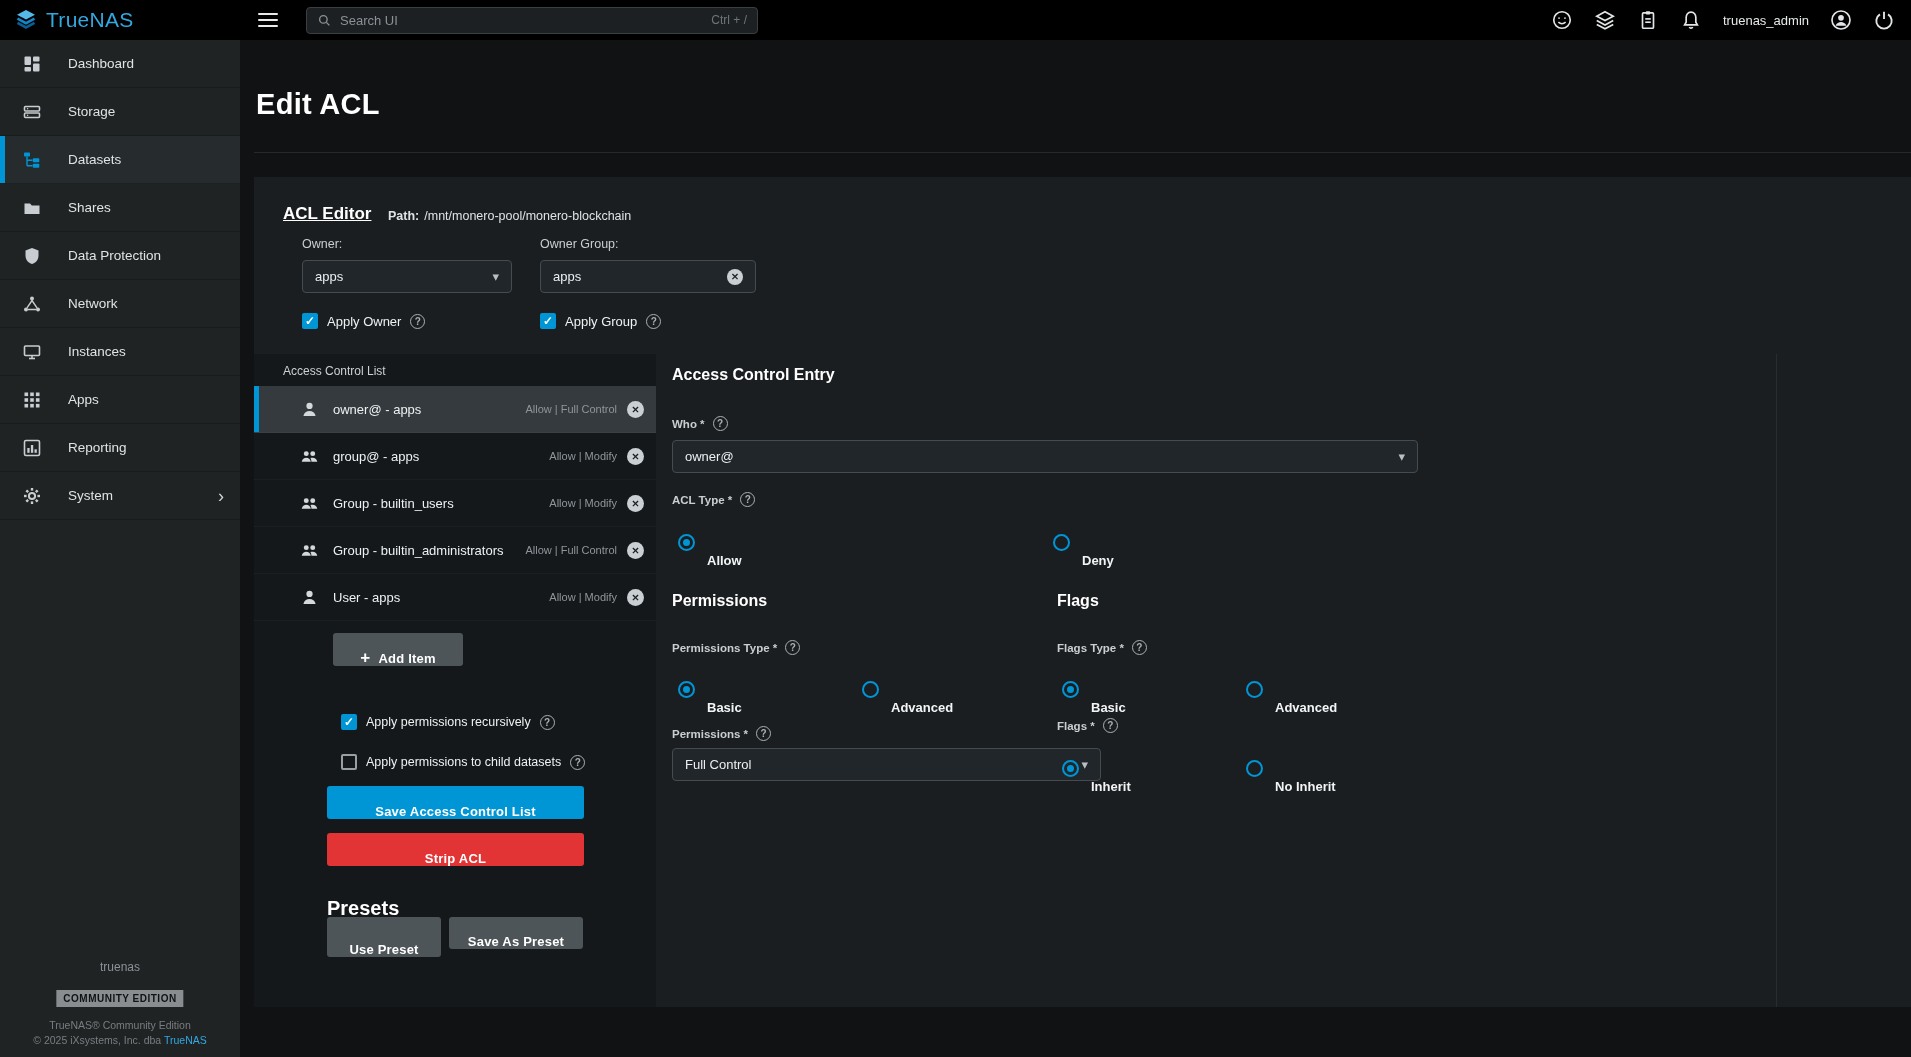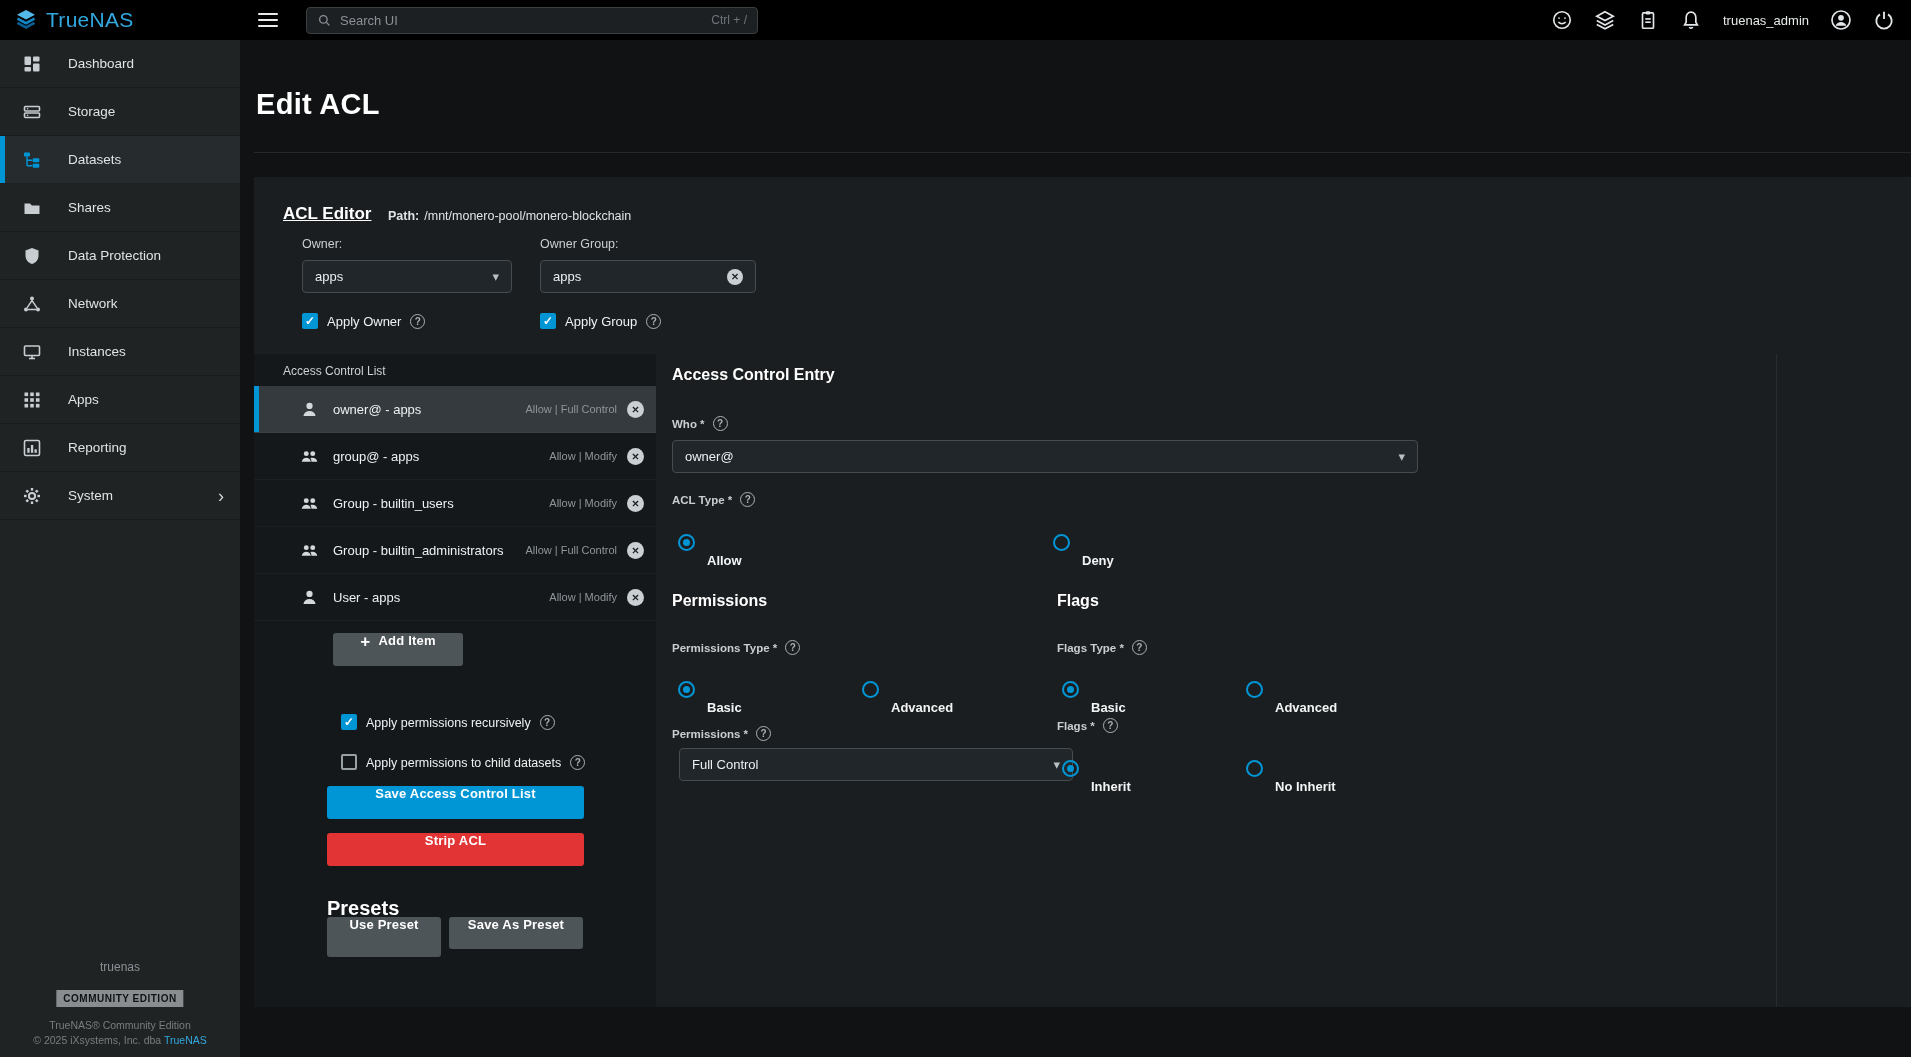--- a/index.html
+++ b/index.html
@@ -50,40 +50,40 @@
   
   .ed-head{position:absolute;left:29px;top:27px;font-size:17px;font-weight:bold;text-decoration:underline;}
   .ed-path{position:absolute;left:134px;top:32px;font-size:12.5px;color:#dfe3e5;}
   .ed-path b{font-weight:bold;margin-right:5px;}
   .flabel{position:absolute;font-size:12.5px;color:var(--txt2);}
   .sel{position:absolute;height:33px;background:var(--input);border:1px solid var(--border);border-radius:4px;display:flex;align-items:center;padding:0 12px;font-size:13px;color:#eceff1;cursor:pointer;}
   .caret{margin-left:auto;color:#b9bfc2;font-size:13px;}
   .caret::after{content:"\25BE";}
   .xcirc{width:17px;height:17px;border-radius:50%;background:#c9cfd2;color:#1b1e20;font-size:9.5px;font-weight:bold;display:flex;align-items:center;justify-content:center;flex:none;cursor:pointer;}
   .xcirc::after{content:"\2715";}
-  .cbrow{position:absolute;display:flex;align-items:flex-end;gap:9px;cursor:pointer;}
+  .cbrow{position:absolute;display:flex;align-items:center;gap:9px;cursor:pointer;}
   .chk{width:16px;height:16px;border-radius:2px;flex:none;}
   .chk.on{background:var(--accent);display:flex;align-items:center;justify-content:center;color:#fff;font-size:12px;font-weight:bold;}
   .chk.on::after{content:"\2713";}
   .chk.off{border:2px solid #99a0a4;background:transparent;}
   .cbl{font-size:13px;color:#eef1f2;}
   .help{width:15px;height:15px;border:1.4px solid #aab0b4;border-radius:50%;color:#aab0b4;font-size:10px;font-weight:bold;display:inline-flex;align-items:center;justify-content:center;flex:none;cursor:pointer;}
   .help::after{content:"?";}
 
   
   .panel{position:absolute;left:0;top:177px;width:402px;height:653px;background:var(--panel);}
   .panel-title{position:absolute;left:29px;top:10px;font-size:12px;color:#ccd1d4;}
   .acl-items{position:absolute;left:0;top:32px;width:402px;}
   .acl-item{height:47px;display:flex;align-items:center;padding-left:46px;padding-right:12px;position:relative;cursor:pointer;border-bottom:1px solid rgba(255,255,255,.03);}
   .acl-item.selected{background:var(--sel-item);}
   .acl-item.selected::before{content:"";position:absolute;left:0;top:0;bottom:0;width:5px;background:var(--accent);}
   .ai-ic{width:19px;height:19px;color:#d3d8da;margin-right:14px;flex:none;}
   .ai-name{font-size:13px;color:#eef1f2;white-space:nowrap;}
   .ai-meta{margin-left:auto;font-size:11px;color:var(--txt3);white-space:nowrap;margin-right:10px;}
-  .btn{position:absolute;border:none;border-radius:3px;color:#fff;font-family:"Liberation Sans",sans-serif;font-size:13px;font-weight:bold;display:flex;align-items:flex-start;justify-content:center;cursor:pointer;letter-spacing:.2px;}
+  .btn{position:absolute;border:none;border-radius:3px;color:#fff;font-family:"Liberation Sans",sans-serif;font-size:13px;font-weight:bold;display:flex;align-items:flex-end;justify-content:center;cursor:pointer;letter-spacing:.2px;}
   .btn-gray{background:var(--gray-btn);}
   .btn-blue{background:var(--accent);}
   .btn-red{background:var(--danger);}
   .plus{font-size:17px;font-weight:bold;margin-right:8px;line-height:1;}
   .plus::before{content:"+";}
   .presets-h{position:absolute;left:73px;top:543px;font-size:20px;font-weight:bold;}
 
   
   .entry-col{position:absolute;left:418px;top:177px;width:1104px;height:653px;}
   .sec-h{position:absolute;font-size:16px;font-weight:bold;}
@@ -448,21 +448,21 @@
     </div>
     <div class="radio-opt" style="left:190px;top:310px">
       <span class="radio"></span>
       <span class="rlab">Advanced</span>
     </div>
 
     <div class="mlabel" style="left:0;top:372px">
       <span class="mtxt">Permissions *</span>
       <span class="help"></span>
     </div>
-    <div class="sel" style="left:7px;top:394px;width:394px">
+    <div class="sel" style="left:0;top:394px;width:429px">
       <span>Full Control</span>
       <span class="caret"></span>
     </div>
 
     <div class="mlabel" style="left:385px;top:286px">
       <span class="mtxt">Flags Type *</span>
       <span class="help"></span>
     </div>
     <div class="radio-opt" style="left:390px;top:310px">
       <span class="radio on"></span>

